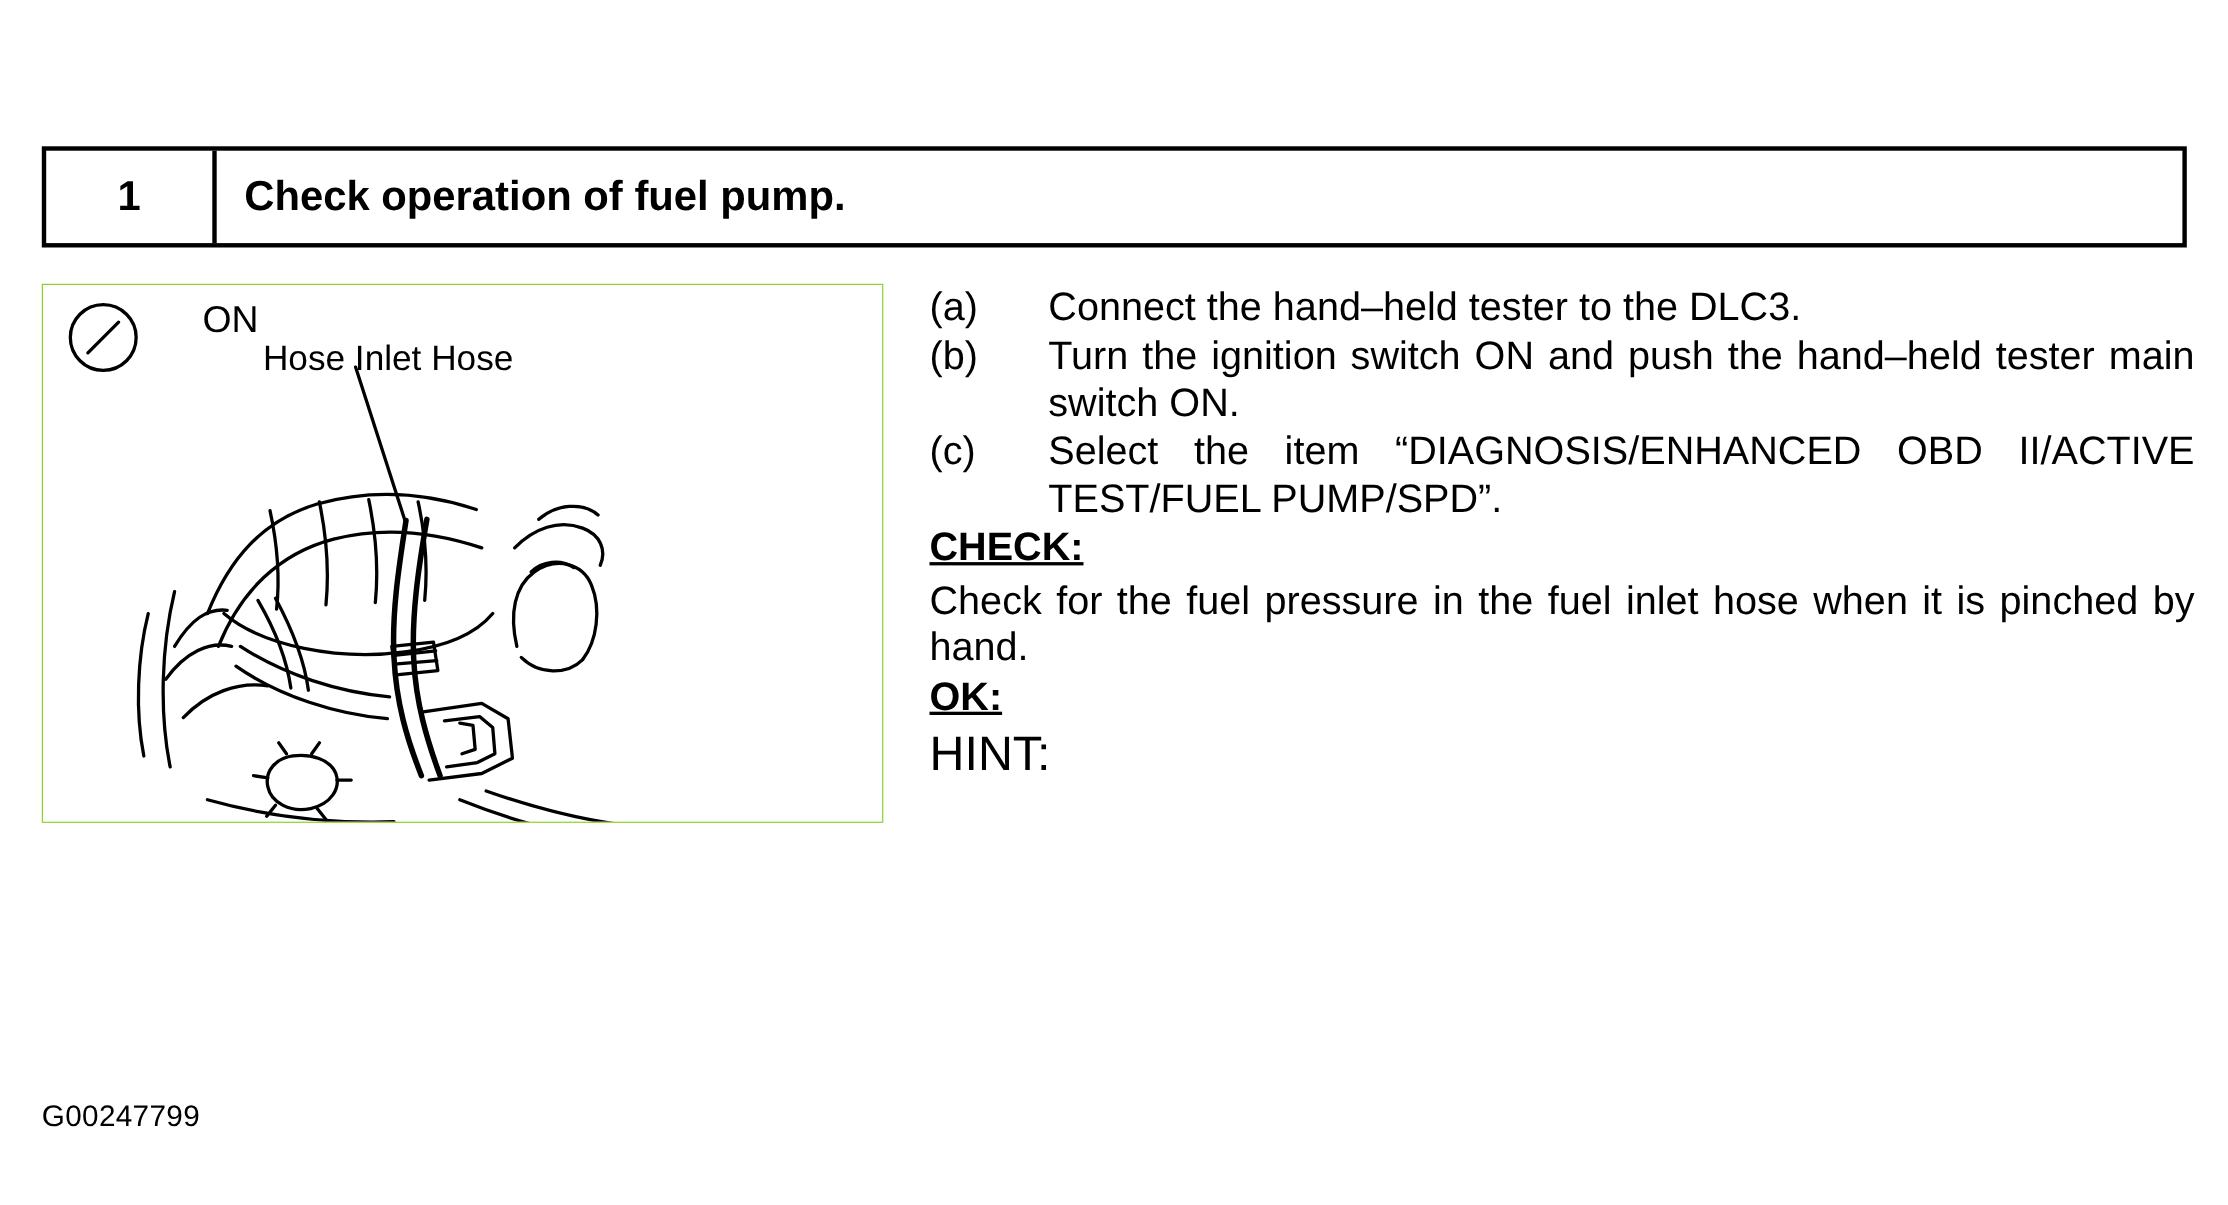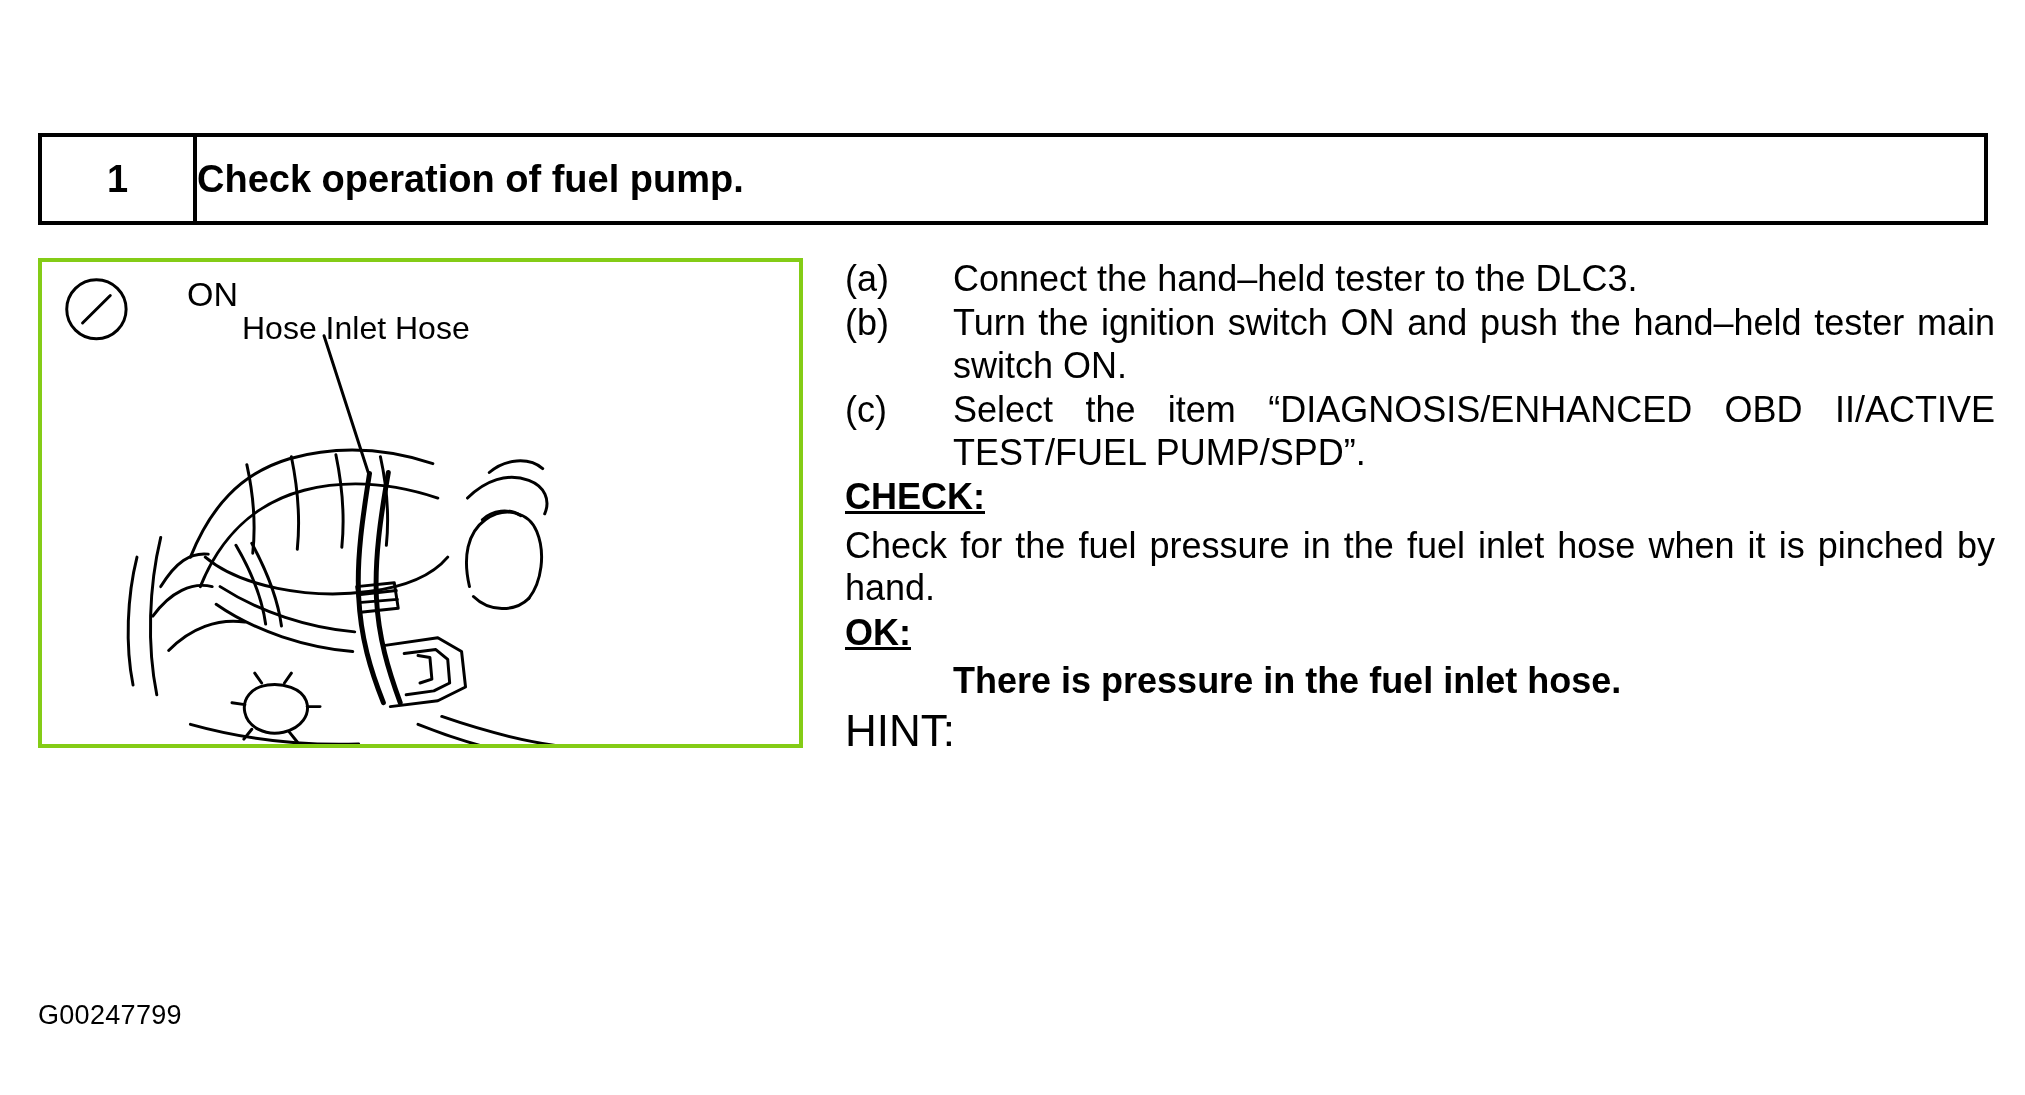--- a/index.html
+++ b/index.html
@@ -52,33 +52,34 @@
     display: flex;
     align-items: center;
     justify-content: center;
     font-size: 38px;
     font-weight: bold;
   }
   .step-title-cell {
     flex: 1;
     display: flex;
     align-items: center;
+    padding-left: 25px;
     font-size: 38px;
     font-weight: bold;
     box-sizing: border-box;
   }
 
   
   .figure-box {
     position: absolute;
     left: 38px;
     top: 258px;
     width: 765px;
     height: 490px;
-    border: 4px solid #84cc16;
+    border: 1px solid #84cc16;
     box-sizing: border-box;
     overflow: hidden;
     background: #fff;
   }
   .figure-svg {
     position: absolute;
     left: 0; top: 0;
     width: 100%;
     height: 100%;
   }
@@ -245,21 +246,20 @@
 
     <div class="lettered">
       <div class="marker">(c)</div>
       <div class="body">Select the item “DIAGNOSIS/ENHANCED OBD II/ACTIVE TEST/FUEL PUMP/SPD”.</div>
     </div>
 
     <div class="heading-ul">CHECK:</div>
     <div class="para">Check for the fuel pressure in the fuel inlet hose when it is pinched by hand.</div>
 
     <div class="heading-ul">OK:</div>
-    <div class="ok-line">There is pressure in the fuel inlet hose.</div>
 
     <div class="heading-plain">HINT:</div>
 
   </div>
 
   <div class="footer-code">G00247799</div>
 
 </div>
 
 </body></html>

